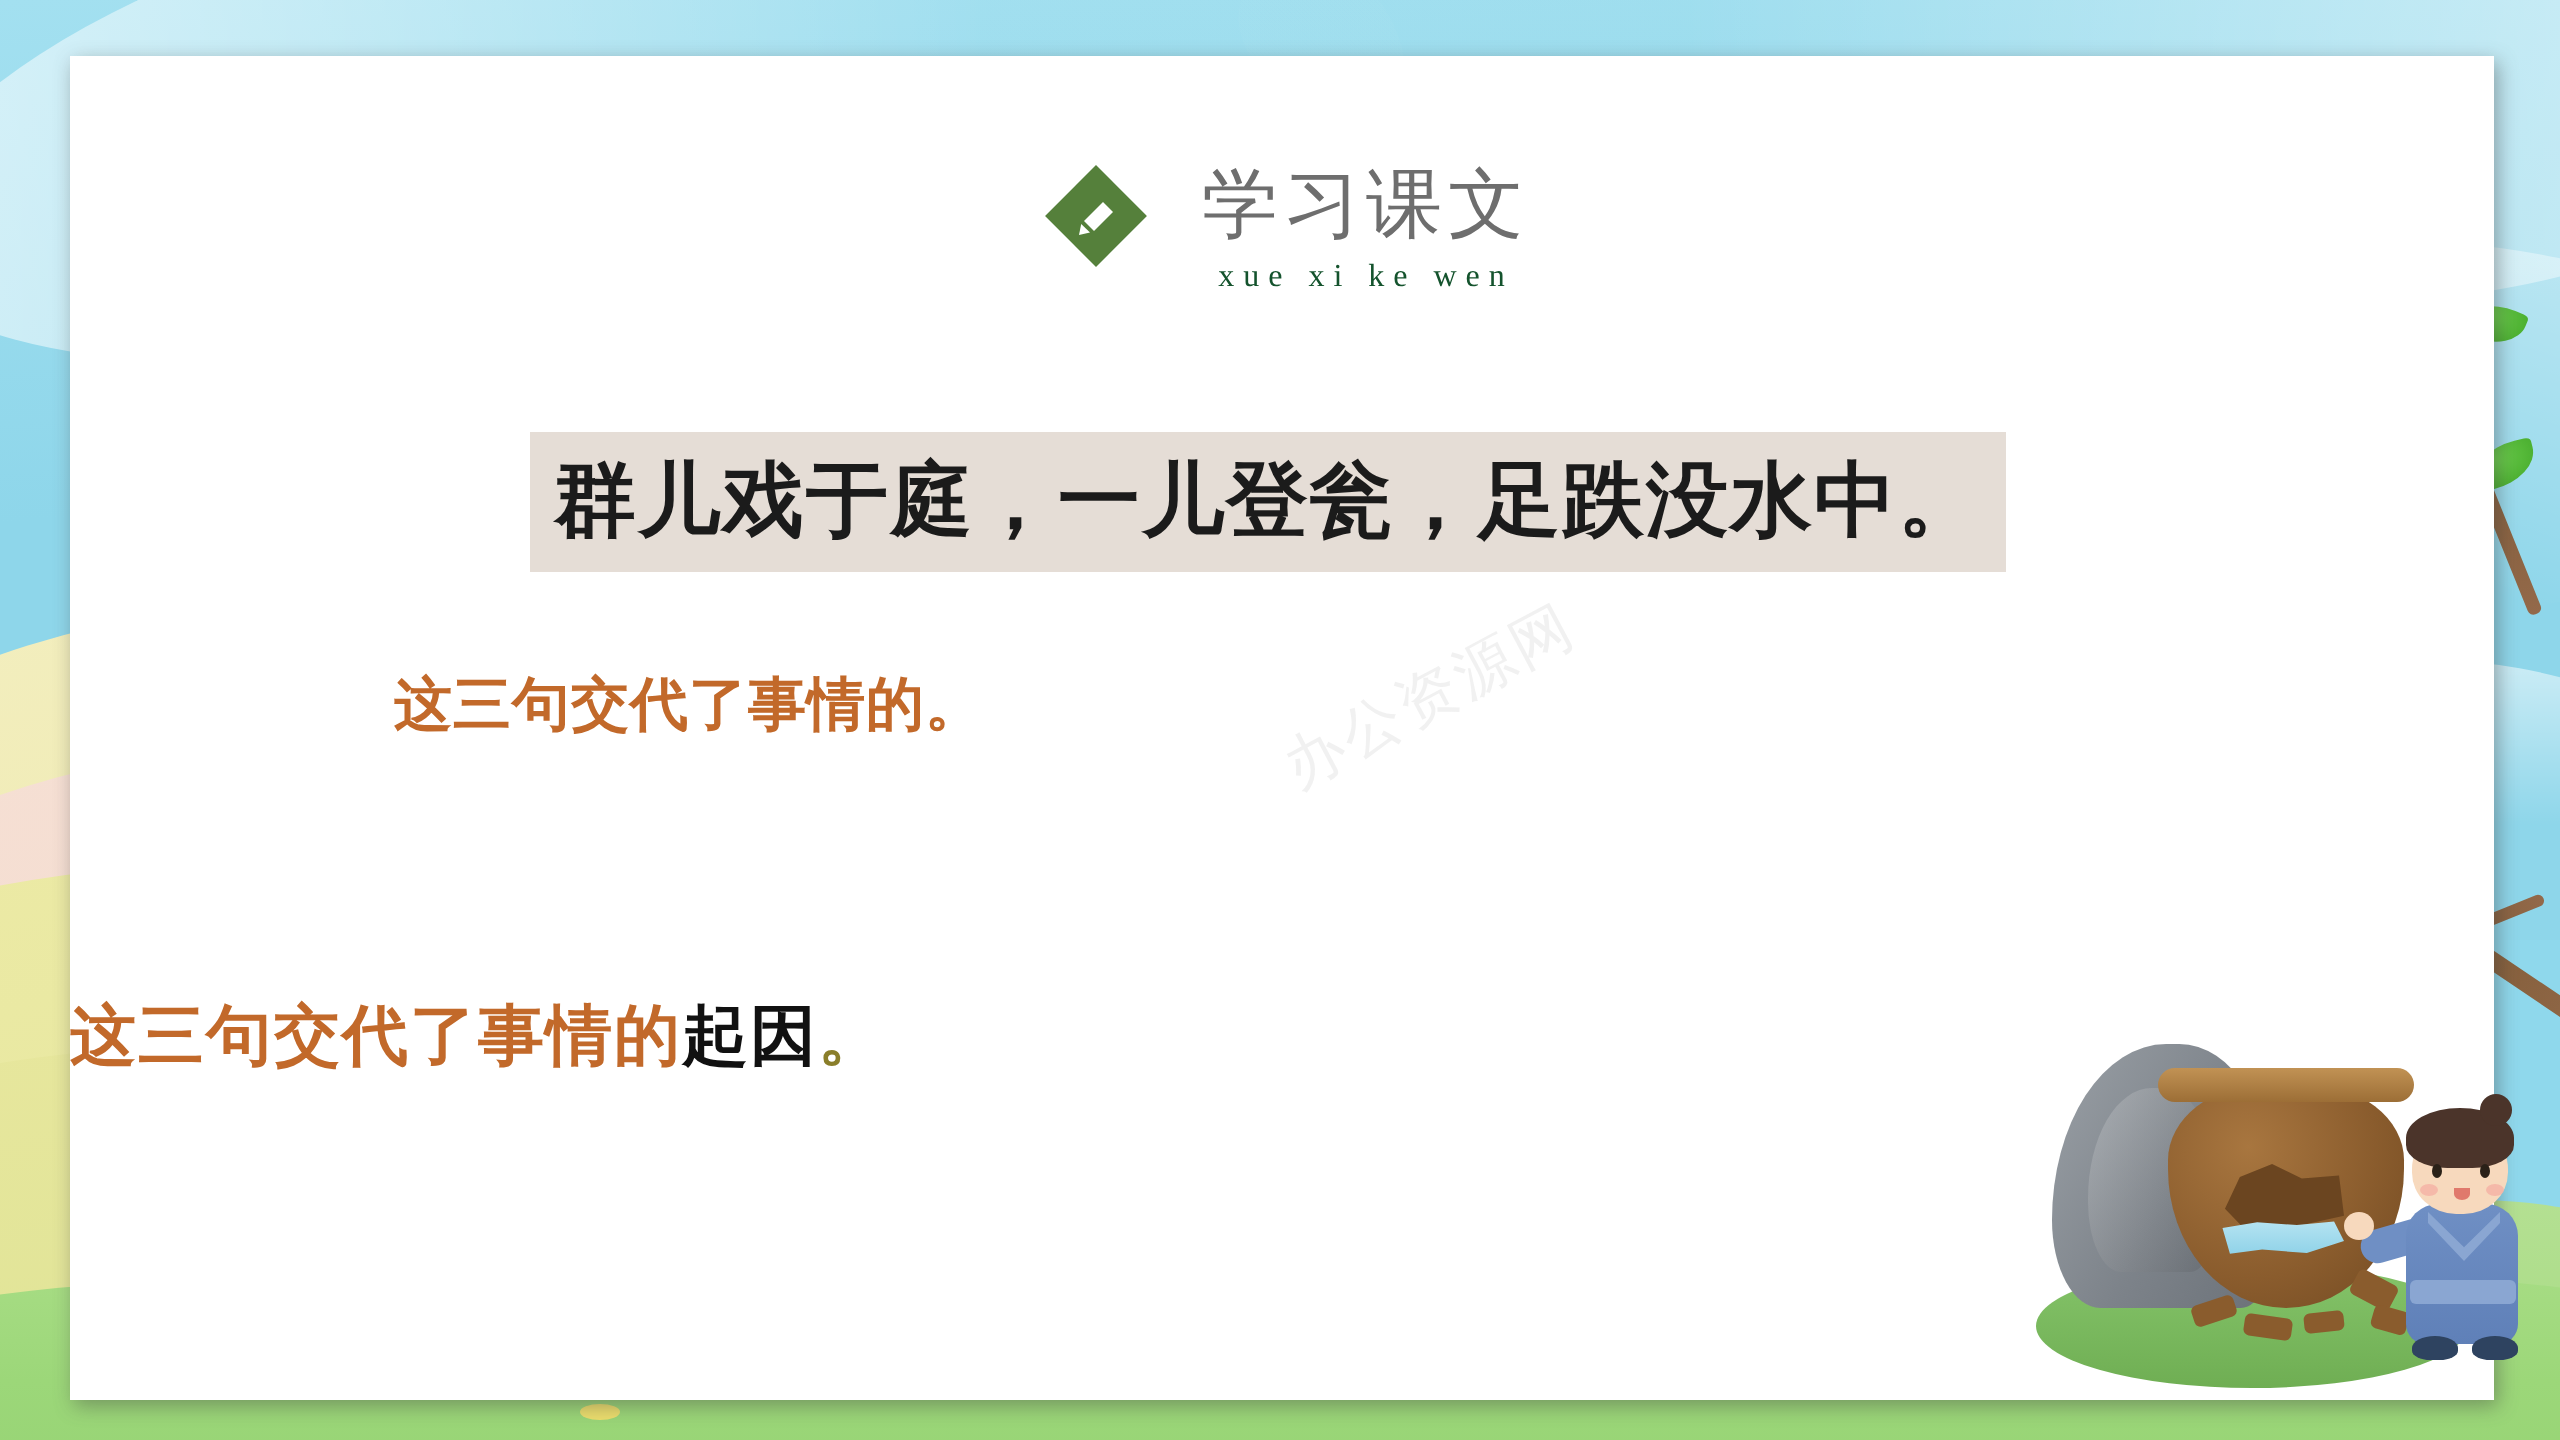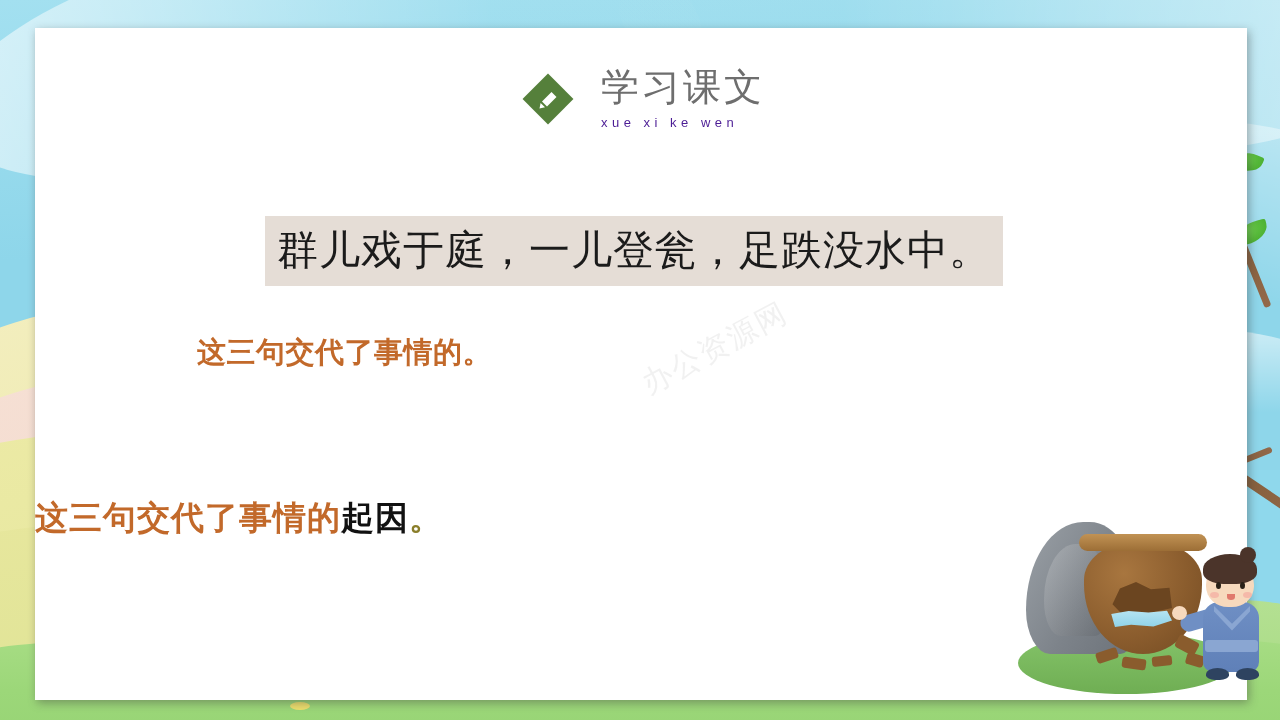--- a/index.html
+++ b/index.html
@@ -162,50 +162,50 @@
     display: flex;
     justify-content: center;
     align-items: center;
     gap: 22px;
   }
   .logo-mark {
     width: 62px; height: 62px;
     position: relative;
     flex: none;
   }
-  .logo-title-wrap { display: flex; flex-direction: column; align-items: flex-start; }
+  .logo-title-wrap { display: flex; flex-direction: column; align-items: center; margin-top: 15px; }
   .logo-title {
     font-size: 38px;
     letter-spacing: 3px;
     color: #6e6e6e;
     line-height: 1.05;
     font-weight: 400;
   }
   .logo-pinyin {
-    font-size: 13px;
+    font-size: 16px;
     letter-spacing: 4.5px;
-    color: #4c1d95;
+    color: #14532d;
     margin-top: 7px;
-    font-family: Liberation Sans, sans-serif;
+    font-family: Liberation Serif, serif;
   }
 
   
   .content {
     position: absolute;
     left: 0; top: 0;
     width: 1212px; height: 672px;
   }
 
   .classic-line {
     position: absolute;
     left: 230px; top: 188px;
     background: #e5ddd6;
     padding: 7px 12px 9px 12px;
     font-size: 41px;
-    font-weight: 400;
+    font-weight: 700;
     color: #1b1b1b;
     letter-spacing: 1px;
     white-space: nowrap;
     line-height: 1.32;
   }
 
   .trans-block {
     position: absolute;
     left: 162px; top: 298px;
     width: 900px;

